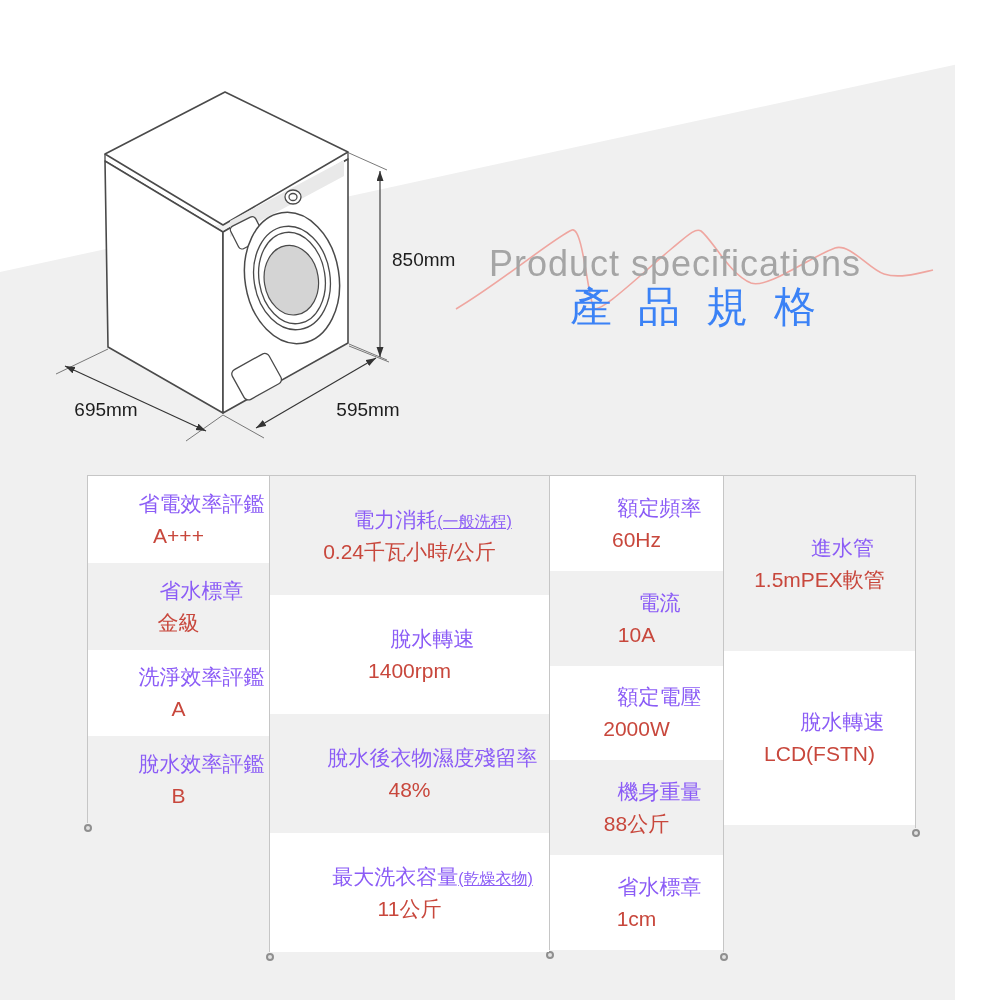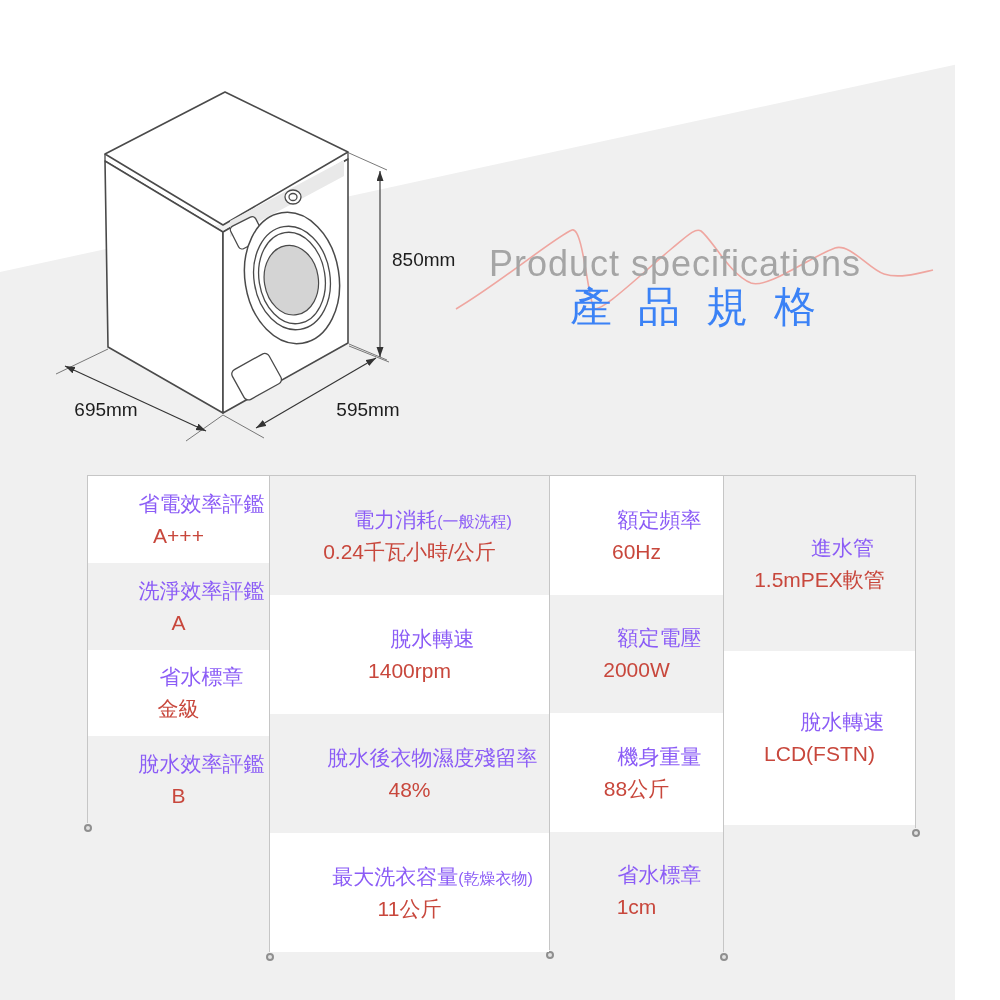--- a/index.html
+++ b/index.html
@@ -44,21 +44,21 @@
   .spec-col{position:absolute;top:476px;display:flex;flex-direction:column;}
   .col0{left:88px;width:181px;height:347px}
   .col1{left:270px;width:279px;height:476px}
   .col2{left:550px;width:173px;height:474px}
   .col3{left:724px;width:191px;height:349px}
   .spec-cell{flex:1;display:flex;flex-direction:column;align-items:center;justify-content:center;
     row-gap:11px;text-align:center;}
   .start-white .spec-cell:nth-child(odd){background:#ffffff;}
   .start-gray  .spec-cell:nth-child(even){background:#ffffff;}
   .spec-label{font-size:21px;color:#8b5cf6;line-height:1;margin-left:46px;}
-  .spec-label .note{font-size:16px;}
+  .spec-label .note{font-size:16px;text-decoration:underline;}
   .spec-value{font-size:21px;color:#c8473c;line-height:1;}
 </style>
 </head>
 <body>
 
 <div id="page">
 
   <div class="bg-diagonal"></div>
 
   <svg class="machine" width="440" height="390" viewBox="0 0 440 390">
@@ -127,28 +127,28 @@
     <div class="vline vl2"></div>
     <div class="vline vl3"></div>
     <div class="vline vl4"></div>
 
   <div class="spec-col col0 start-white">
         <div class="spec-cell">
           <div class="spec-label"><span>省電效率評鑑</span><span class="note"></span></div>
           <div class="spec-value">A+++</div>
         </div>
         <div class="spec-cell">
+          <div class="spec-label"><span>省水標章</span><span class="note"></span></div>
+          <div class="spec-value">金級</div>
+        </div>
+        <div class="spec-cell">
           <div class="spec-label"><span>洗淨效率評鑑</span><span class="note"></span></div>
           <div class="spec-value">A</div>
         </div>
         <div class="spec-cell">
-          <div class="spec-label"><span>省水標章</span><span class="note"></span></div>
-          <div class="spec-value">金級</div>
-        </div>
-        <div class="spec-cell">
           <div class="spec-label"><span>脫水效率評鑑</span><span class="note"></span></div>
           <div class="spec-value">B</div>
         </div>
       </div>
       <div class="spec-col col1 start-gray">
         <div class="spec-cell">
           <div class="spec-label"><span>電力消耗</span><span class="note">(一般洗程)</span></div>
           <div class="spec-value">0.24千瓦小時/公斤</div>
         </div>
         <div class="spec-cell">
@@ -163,20 +163,24 @@
           <div class="spec-label"><span>最大洗衣容量</span><span class="note">(乾燥衣物)</span></div>
           <div class="spec-value">11公斤</div>
         </div>
       </div>
       <div class="spec-col col2 start-white">
         <div class="spec-cell">
           <div class="spec-label"><span>額定頻率</span><span class="note"></span></div>
           <div class="spec-value">60Hz</div>
         </div>
         <div class="spec-cell">
+          <div class="spec-label"><span>電流</span><span class="note"></span></div>
+          <div class="spec-value">10A</div>
+        </div>
+        <div class="spec-cell">
           <div class="spec-label"><span>額定電壓</span><span class="note"></span></div>
           <div class="spec-value">2000W</div>
         </div>
         <div class="spec-cell">
           <div class="spec-label"><span>機身重量</span><span class="note"></span></div>
           <div class="spec-value">88公斤</div>
         </div>
         <div class="spec-cell">
           <div class="spec-label"><span>省水標章</span><span class="note"></span></div>
           <div class="spec-value">1cm</div>

